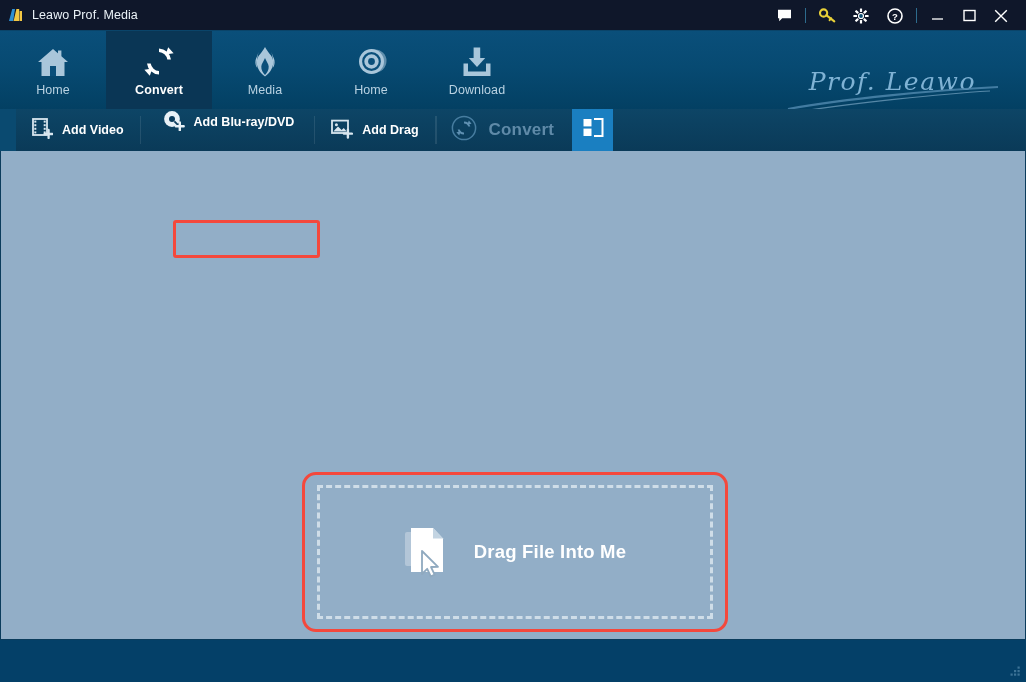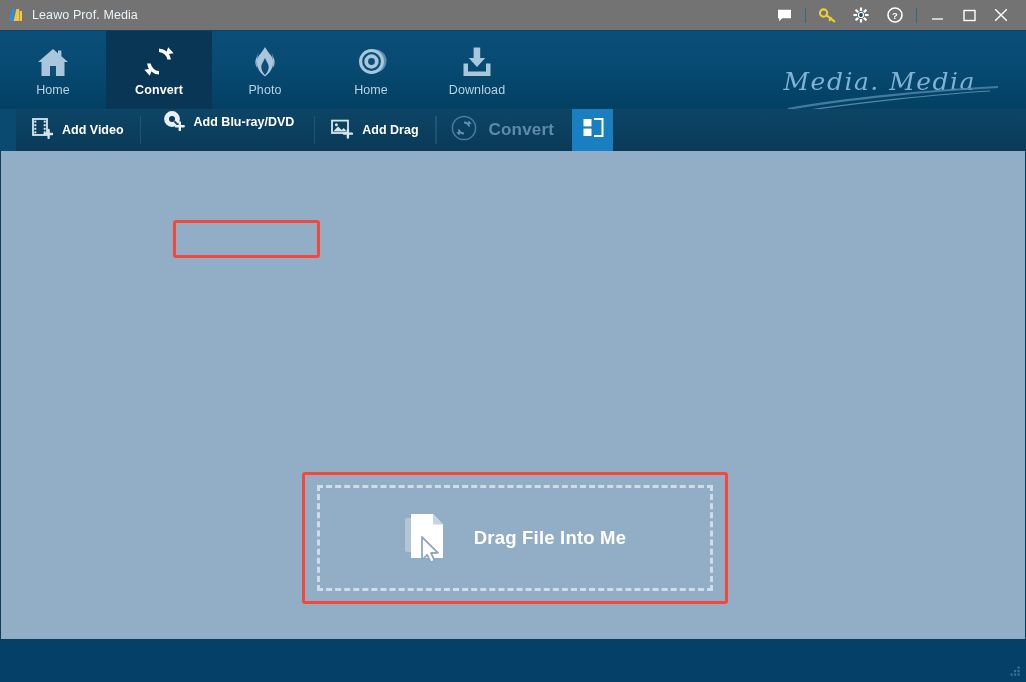--- a/index.html
+++ b/index.html
@@ -13,23 +13,22 @@
     position: relative;
     width: 1026px; height: 682px;
     background: #0a4a70;
     display: flex;
     flex-direction: column;
   }
 
   
   .titlebar {
     height: 31px;
-    background: #737373;
-    display: flex;
-    align-items: center;
+    background: #0f172a;
+    display: flex;
     flex: 0 0 31px;
     position: relative;
     border-bottom: 1px solid #0a4469;
   }
   .title-left { display: flex; align-items: center; padding-left: 7px; gap: 8px; }
   .app-logo { width: 17px; height: 17px; position: relative; display: block; }
   .title-text {
     color: #eaf2f7;
     font-size: 12.5px;
     letter-spacing: .1px;
@@ -168,23 +167,23 @@
   .content {
     flex: 1 1 auto;
     background: #92aec7;
     position: relative;
     border-left: 1px solid #0b3c5c;
     border-right: 1px solid #0b3c5c;
   }
   .dropzone-wrap {
     position: absolute;
     left: 301px; top: 321px;
-    width: 426px; height: 132px;
+    width: 426px; height: 160px;
     border: 3px solid #f4483c;
-    border-radius: 3px;
+    border-radius: 14px;
   }
   .dropzone {
     position: absolute;
     left: 12px; top: 10px; right: 12px; bottom: 10px;
     border: 3px dashed #cfdde8;
     display: flex;
     align-items: center;
     justify-content: center;
     gap: 22px;
   }
@@ -312,21 +311,21 @@
 
     <div class="nav-item">
       <span class="nav-icon">
         <svg width="32" height="32" viewBox="0 0 32 32">
           <path d="M16 1 C13 7 9 9 8 14 C6.8 19.5 10 26.5 16 30.5 C22 26.5 25.2 19.5 24 14 C23 9 19 7 16 1 Z" fill="#a9c6da"></path>
           <path d="M9.5 6 C8.6 10 7 11.5 6.5 14.5 C6 17.8 7 20.5 8.4 22 C7 18 8 13 9.5 6 Z" fill="#a9c6da"></path>
           <path d="M22.5 6 C23.4 10 25 11.5 25.5 14.5 C26 17.8 25 20.5 23.6 22 C25 18 24 13 22.5 6 Z" fill="#a9c6da"></path>
           <path d="M16 12 C14.4 16 12.5 17.5 12.3 20.5 C12.1 24 14 27 16 29 C18 27 19.9 24 19.7 20.5 C19.5 17.5 17.6 16 16 12 Z" fill="#0a4f7a"></path>
         </svg>
       </span>
-      <span class="nav-label">Photo</span>
+      <span class="nav-label">Media</span>
     </div>
 
     <div class="nav-item">
       <span class="nav-icon">
         <svg width="34" height="32" viewBox="0 0 34 32">
           <circle cx="21" cy="15" r="11.5" fill="#a9c6da" opacity=".55"></circle>
           <circle cx="17.5" cy="15.5" r="12.5" fill="#a9c6da"></circle>
           <circle cx="17.5" cy="15.5" r="8.3" fill="none" stroke="#0a4f7a" stroke-width="2.2"></circle>
           <circle cx="17.5" cy="15.5" r="3.4" fill="#0a4f7a"></circle>
         </svg>
@@ -340,21 +339,21 @@
           <rect x="12.6" y="1.5" width="6.6" height="12" fill="#a9c6da"></rect>
           <path d="M7.8 12 L16 21 L24.2 12 Z" fill="#a9c6da"></path>
           <path d="M2.5 17.5 L2.5 30 L29.5 30 L29.5 17.5 L25 17.5 L25 25.5 L7 25.5 L7 17.5 Z" fill="#a9c6da"></path>
           <path d="M2.5 17.5 L2.5 22 L29.5 22 L29.5 17.5 Z" fill="#a9c6da" opacity="0"></path>
         </svg>
       </span>
       <span class="nav-label">Download</span>
     </div>
 
     <div class="brand">
-      <span class="brand-text">Media. Media</span>
+      <span class="brand-text">Prof. Leawo</span>
       <svg width="220" height="50" viewBox="0 0 220 50" style="position:absolute;left:0;top:0;">
         <path d="M4 44 C60 34 150 25 214 22" fill="none" stroke="#4e86ab" stroke-width="2.2" opacity=".85"></path>
         <path d="M18 46 C70 38 155 29 206 26" fill="none" stroke="#8cb6d2" stroke-width="1.2" opacity=".6"></path>
       </svg>
     </div>
   </div>
 
   <div class="subbar">
 
     <div class="sb-item">

